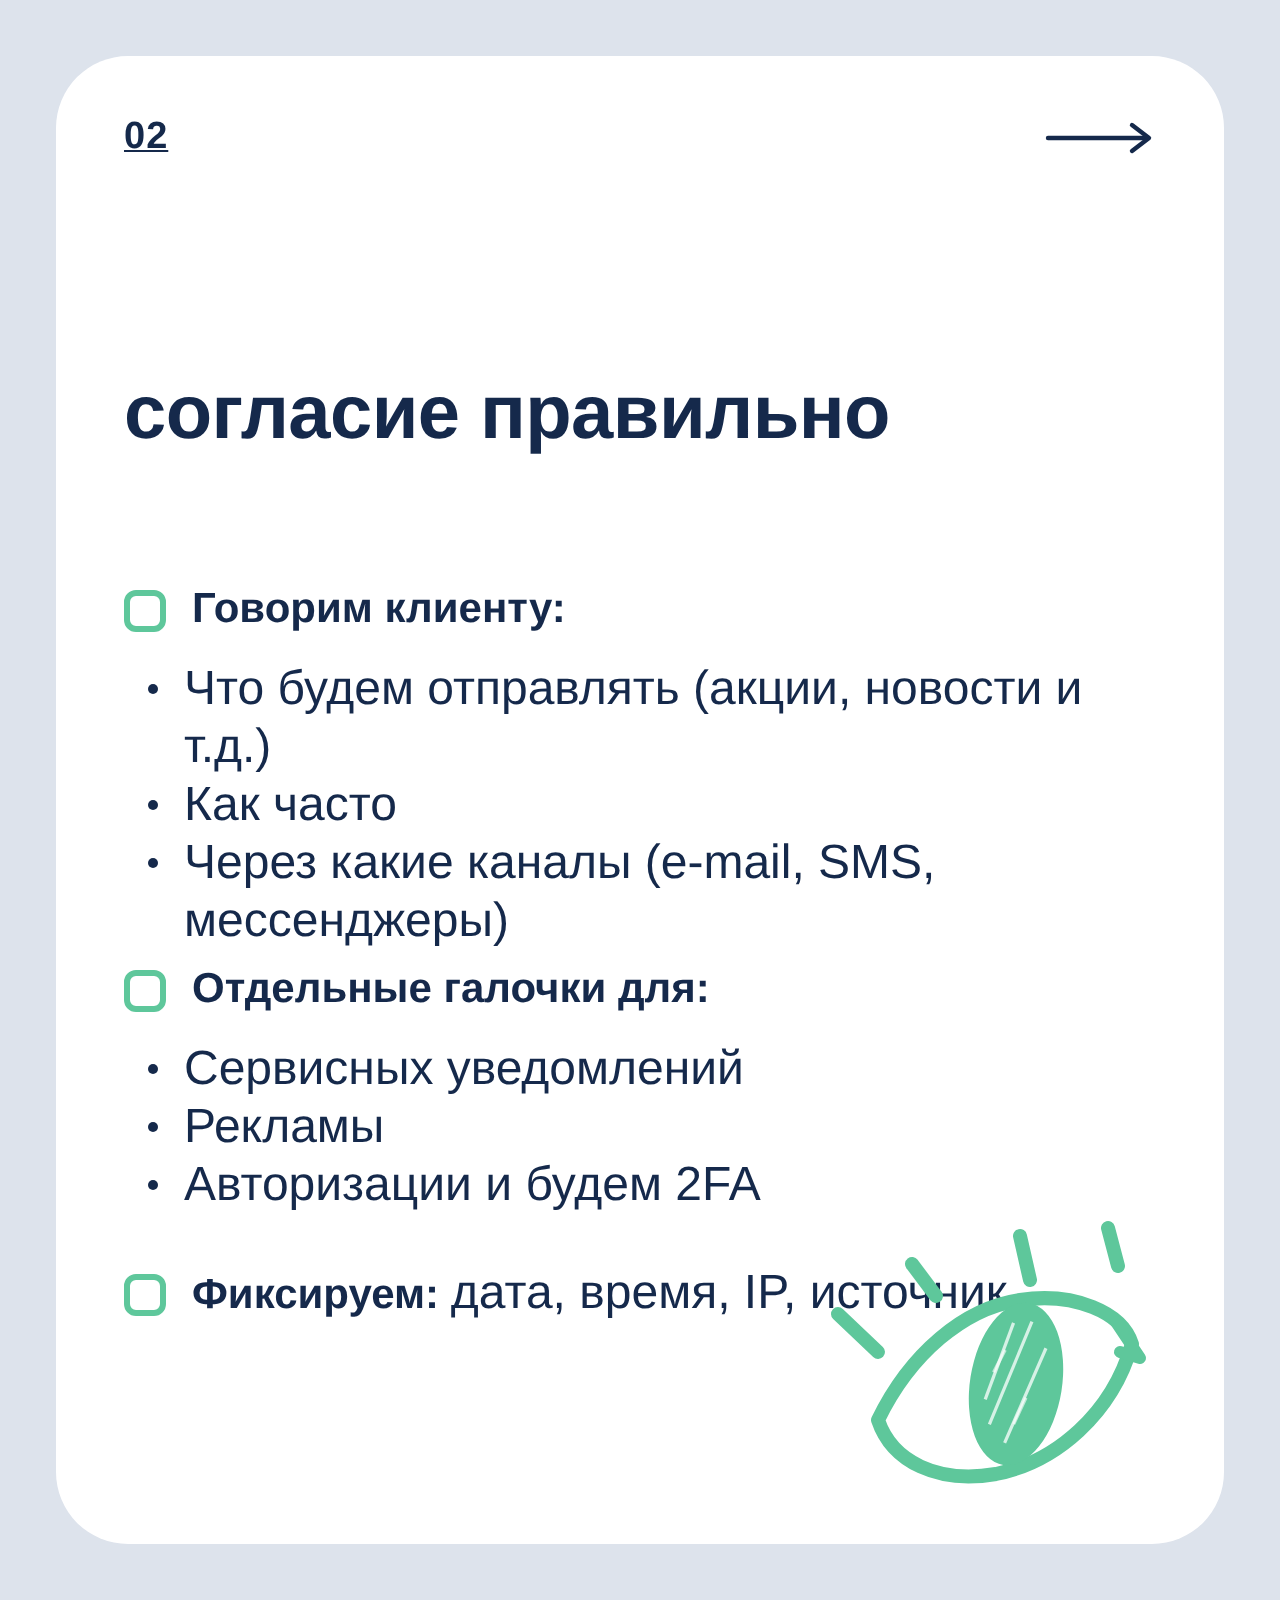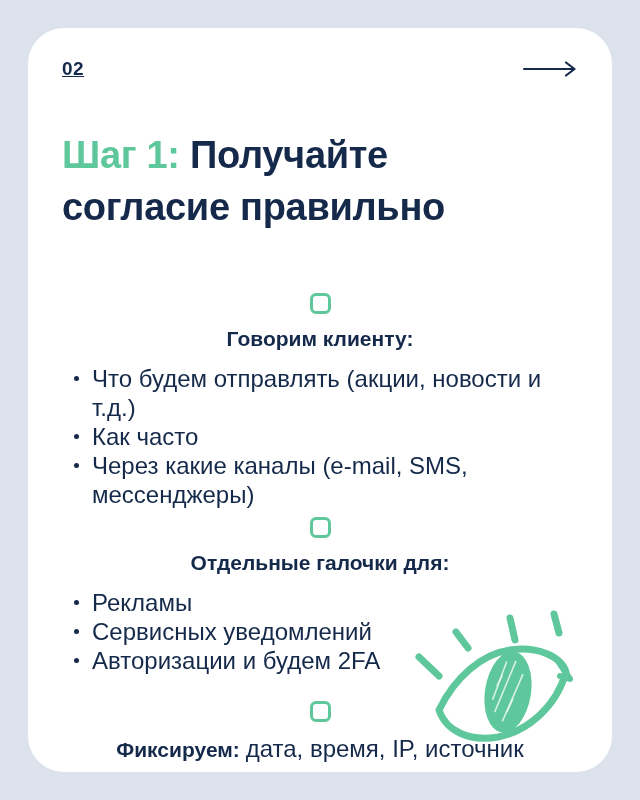--- a/index.html
+++ b/index.html
@@ -40,21 +40,20 @@
     font-weight:800;
     letter-spacing:-0.3px;
     color:#15294b;
   }
   .title .step{color:#5ec79b;}
   .section{margin-top:0;}
   .section-head{
     display:flex;
     align-items:center;
     gap:13px;
-    flex-direction:column;
   }
   .checkbox{
     width:15px;height:15px;
     border:3px solid #5ec79b;
     border-radius:6px;
     background:#ffffff;
     flex:0 0 auto;
   }
   .section-title{
     font-size:21px;
@@ -104,21 +103,21 @@
     <div class="page-number">02</div>
     <div class="arrow">
       <svg width="56" height="18" viewBox="0 0 56 18" fill="none">
         <path d="M2 9 H51" stroke="#15294b" stroke-width="2.2" stroke-linecap="round"></path>
         <path d="M44 2.5 L52.5 9 L44 15.5" stroke="#15294b" stroke-width="2.2" stroke-linecap="round" stroke-linejoin="round" fill="none"></path>
       </svg>
     </div>
   </div>
 
   <h1 class="title">
-    <span class="line"><span class="step">Шаг 1:</span> <span>Получайте</span></span><br>
+    <br>
     <span class="line">согласие правильно</span>
   </h1>
 
   <div class="section sec-1">
     <div class="section-head">
       <span class="checkbox"></span>
       <span class="section-title">Говорим клиенту:</span>
     </div>
     <ul class="bullets">
       <li>Что будем отправлять (акции, новости и т.д.)</li>
@@ -126,22 +125,22 @@
       <li>Через какие каналы (e-mail, SMS, мессенджеры)</li>
     </ul>
   </div>
 
   <div class="section sec-2">
     <div class="section-head">
       <span class="checkbox"></span>
       <span class="section-title">Отдельные галочки для:</span>
     </div>
     <ul class="bullets">
+      <li>Сервисных уведомлений</li>
       <li>Рекламы</li>
-      <li>Сервисных уведомлений</li>
       <li>Авторизации и будем 2FA</li>
     </ul>
   </div>
 
   <div class="section sec-3">
     <div class="section-head">
       <span class="checkbox"></span>
       <span class="section-title"><b>Фиксируем:</b> <span class="inline-text">дата, время, IP, источник</span></span>
     </div>
   </div>

